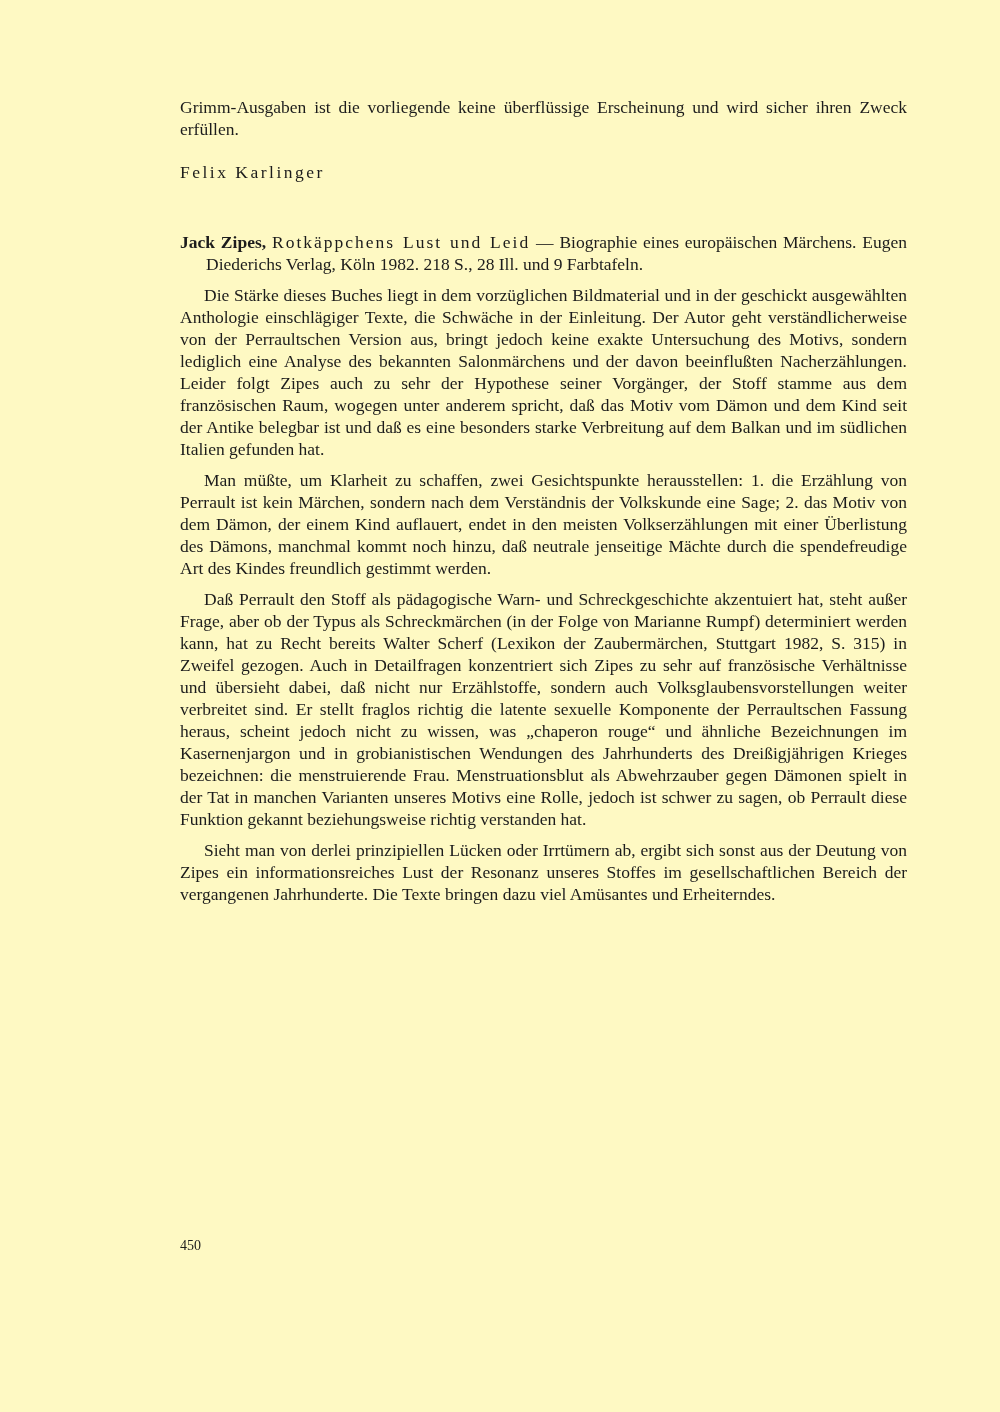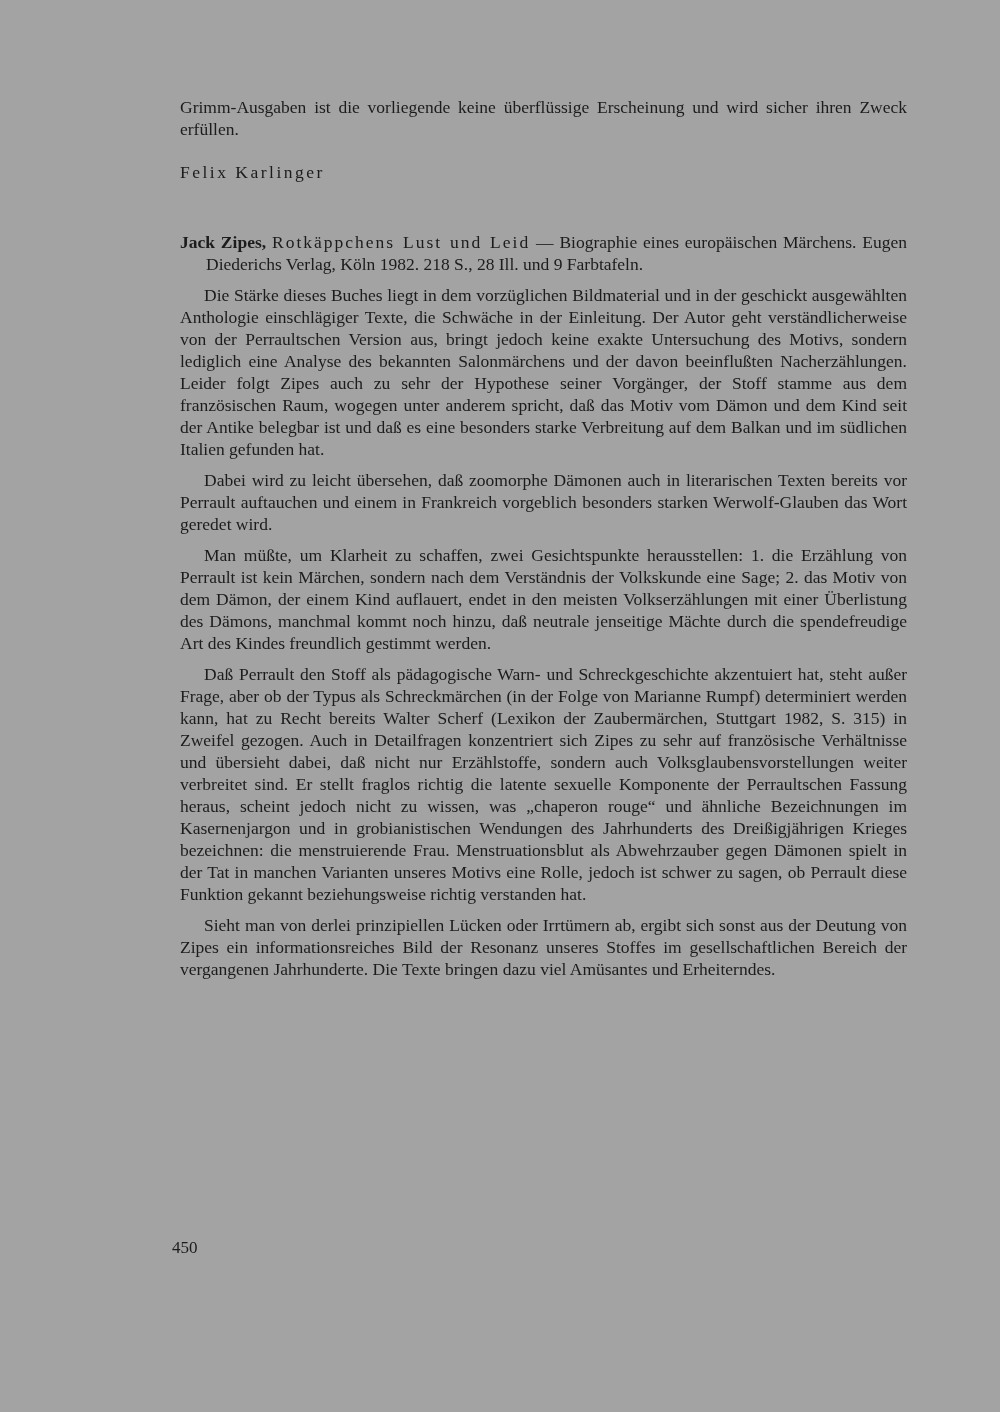--- a/index.html
+++ b/index.html
@@ -5,21 +5,21 @@
   html, body {
     margin: 0;
     padding: 0;
     background: #e9e9e9;
   }
   .page {
     position: relative;
     width: 1000px;
     height: 1412px;
     margin: 0 auto;
-    background: #a3a3a3;
+    background: #fef9c3;
     color: #1c1c1c;
     font-family: "Liberation Serif", "DejaVu Serif", serif;
     overflow: hidden;
   }
   .text-block {
     position: absolute;
     left: 180px;
     top: 96px;
     width: 727px;
     font-size: 17.5px;
@@ -46,44 +46,43 @@
   .spaced { letter-spacing: 2px; }
   .body-para {
     text-indent: 24px;
     margin-top: 9px;
   }
   .cut-off {
     text-align-last: justify;
   }
   .page-number {
     position: absolute;
-    left: 172px;
+    left: 180px;
     top: 1238px;
-    font-size: 17px;
+    font-size: 14px;
   }
 </style>
 </head>
 <body>
 
 <div class="page">
   <div class="text-block">
 
     <p class="cont">Grimm-Ausgaben ist die vorliegende keine überflüssige Erscheinung und wird sicher ihren Zweck erfüllen.</p>
 
     <p class="signature">Felix Karlinger</p>
 
     <p class="heading"><span class="bold">Jack Zipes,</span> <span class="spaced">Rotkäppchens Lust und Leid</span> <span>— Biographie eines europäischen Märchens. Eugen Diederichs Verlag, Köln 1982. 218 S., 28 Ill. und 9 Farbtafeln.</span></p>
 
     <p class="body-para">Die Stärke dieses Buches liegt in dem vorzüglichen Bildmaterial und in der geschickt ausgewählten Anthologie einschlägiger Texte, die Schwäche in der Einleitung. Der Autor geht verständlicherweise von der Perraultschen Version aus, bringt jedoch keine exakte Untersuchung des Motivs, sondern lediglich eine Analyse des bekannten Salonmärchens und der davon beeinflußten Nacherzählungen. Leider folgt Zipes auch zu sehr der Hypothese seiner Vorgänger, der Stoff stamme aus dem französischen Raum, wogegen unter anderem spricht, daß das Motiv vom Dämon und dem Kind seit der Antike belegbar ist und daß es eine besonders starke Verbreitung auf dem Balkan und im südlichen Italien gefunden hat.</p>
 
-    <p class="body-para">Dabei wird zu leicht übersehen, daß zoomorphe Dämonen auch in literarischen Texten bereits vor Perrault auftauchen und einem in Frankreich vorgeblich besonders starken Werwolf-Glauben das Wort geredet wird.</p>
 
     <p class="body-para">Man müßte, um Klarheit zu schaffen, zwei Gesichtspunkte herausstellen: 1. die Erzählung von Perrault ist kein Märchen, sondern nach dem Verständnis der Volkskunde eine Sage; 2. das Motiv von dem Dämon, der einem Kind auflauert, endet in den meisten Volkserzählungen mit einer Überlistung des Dämons, manchmal kommt noch hinzu, daß neutrale jenseitige Mächte durch die spendefreudige Art des Kindes freundlich gestimmt werden.</p>
 
     <p class="body-para">Daß Perrault den Stoff als pädagogische Warn- und Schreckgeschichte akzentuiert hat, steht außer Frage, aber ob der Typus als Schreckmärchen (in der Folge von Marianne Rumpf) determiniert werden kann, hat zu Recht bereits Walter Scherf (Lexikon der Zaubermärchen, Stuttgart 1982, S. 315) in Zweifel gezogen. Auch in Detailfragen konzentriert sich Zipes zu sehr auf französische Verhältnisse und übersieht dabei, daß nicht nur Erzählstoffe, sondern auch Volksglaubensvorstellungen weiter verbreitet sind. Er stellt fraglos richtig die latente sexuelle Komponente der Perraultschen Fassung heraus, scheint jedoch nicht zu wissen, was „chaperon rouge“ und ähnliche Bezeichnungen im Kasernenjargon und in grobianistischen Wendungen des Jahrhunderts des Dreißigjährigen Krieges bezeichnen: die menstruierende Frau. Menstruationsblut als Abwehrzauber gegen Dämonen spielt in der Tat in manchen Varianten unseres Motivs eine Rolle, jedoch ist schwer zu sagen, ob Perrault diese Funktion gekannt beziehungsweise richtig verstanden hat.</p>
 
-    <p class="body-para">Sieht man von derlei prinzipiellen Lücken oder Irrtümern ab, ergibt sich sonst aus der Deutung von Zipes ein informationsreiches Bild der Resonanz unseres Stoffes im gesellschaftlichen Bereich der vergangenen Jahrhunderte. Die Texte bringen dazu viel Amüsantes und Erheiterndes.</p>
+    <p class="body-para">Sieht man von derlei prinzipiellen Lücken oder Irrtümern ab, ergibt sich sonst aus der Deutung von Zipes ein informationsreiches Lust der Resonanz unseres Stoffes im gesellschaftlichen Bereich der vergangenen Jahrhunderte. Die Texte bringen dazu viel Amüsantes und Erheiterndes.</p>
 
 
   </div>
 
   <div class="page-number">450</div>
 </div>
 
 </body></html>

